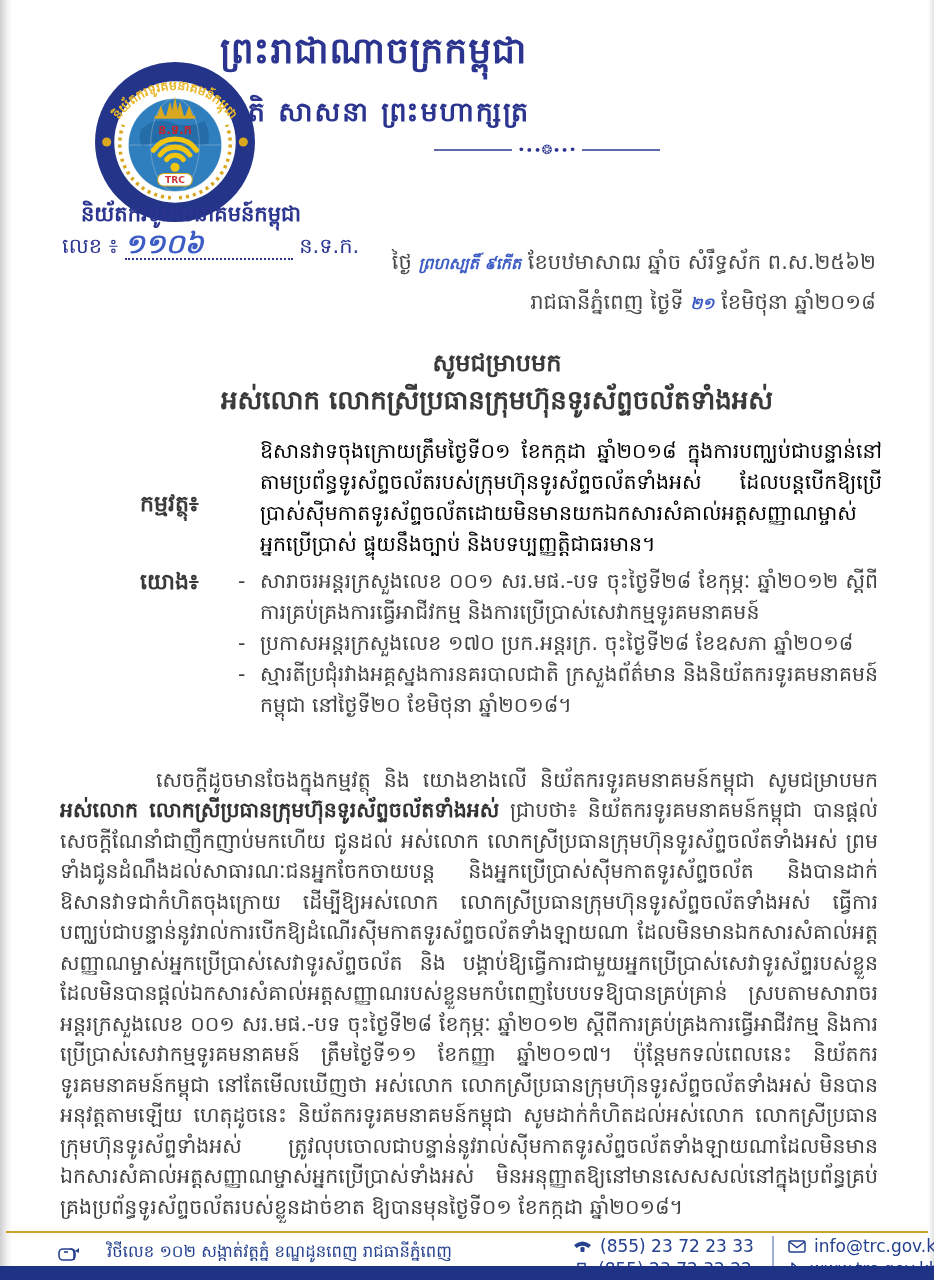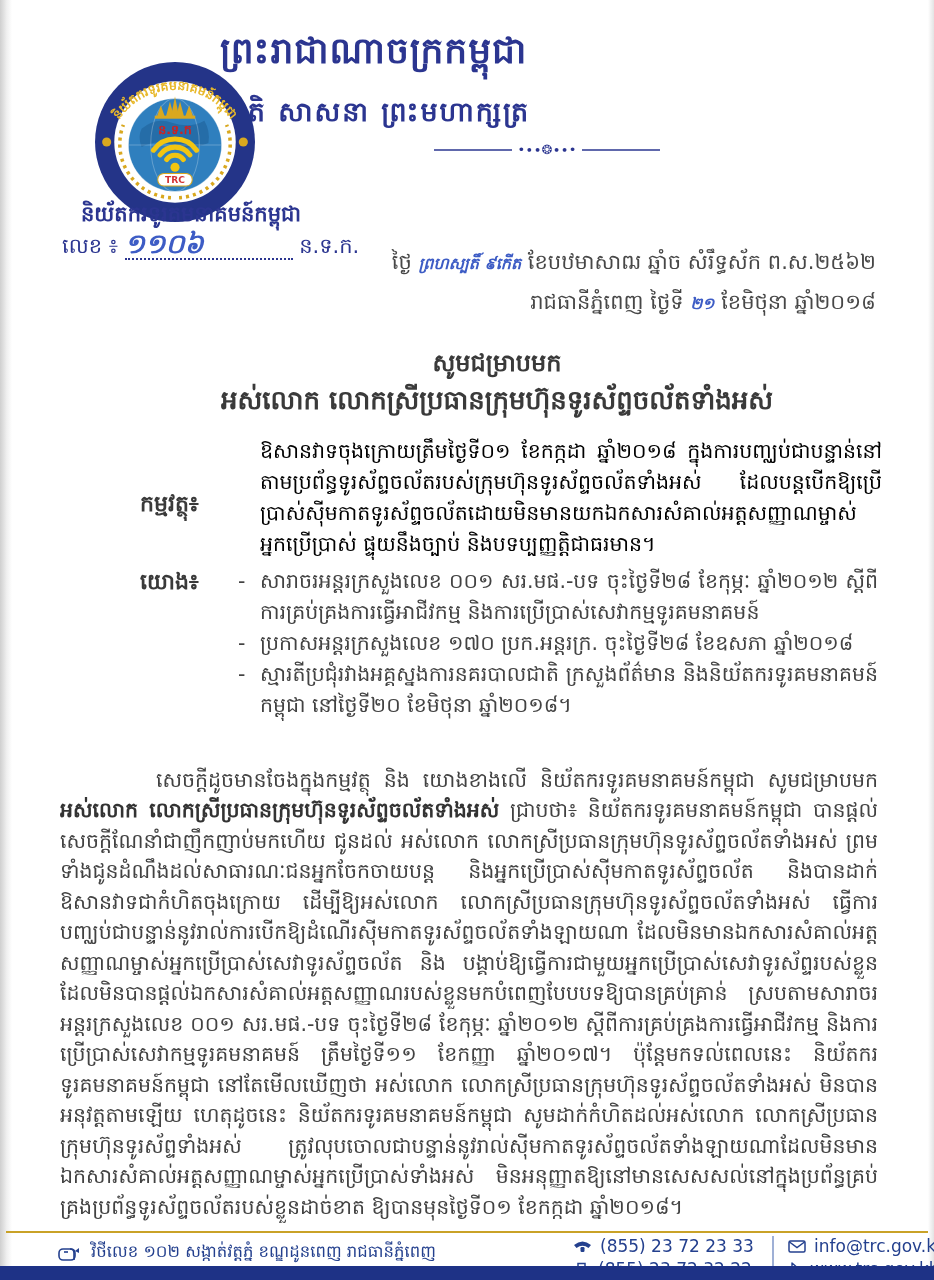--- a/index.html
+++ b/index.html
@@ -53,21 +53,21 @@
   .ref-list .ref-text{text-align:justify;}
 
   
   .body-par{position:absolute;left:60px;top:744px;width:818px;
     font-size:20.5px;line-height:30.5px;text-align:justify;color:#424242;
     text-indent:96px;}
   .body-par b{font-weight:bold;color:#333;}
 
   
   .gold-line{position:absolute;left:6px;right:6px;top:1231px;height:2px;background:#c9a227;}
-  .footer-address{position:absolute;left:57px;top:1241px;display:flex;align-items:center;gap:10px;
+  .footer-address{position:absolute;left:57px;top:1241px;display:flex;align-items:center;gap:26px;
     font-size:16.5px;color:#24408e;}
   .contact-col{position:absolute;top:1236px;display:flex;flex-direction:column;gap:3px;}
   .contact-row{display:flex;align-items:center;gap:8px;font-size:17px;color:#24408e;white-space:nowrap;}
   .col-phone{left:573px;}
   .col-web{left:788px;}
   .v-div{position:absolute;left:772px;top:1236px;height:32px;width:2px;background:#9fb0d6;}
   .navy-bar{position:absolute;left:0;right:0;top:1266px;height:14px;background:#1e3286;}
   .icon{flex:0 0 auto;display:inline-flex;}
 </style>
 </head>

